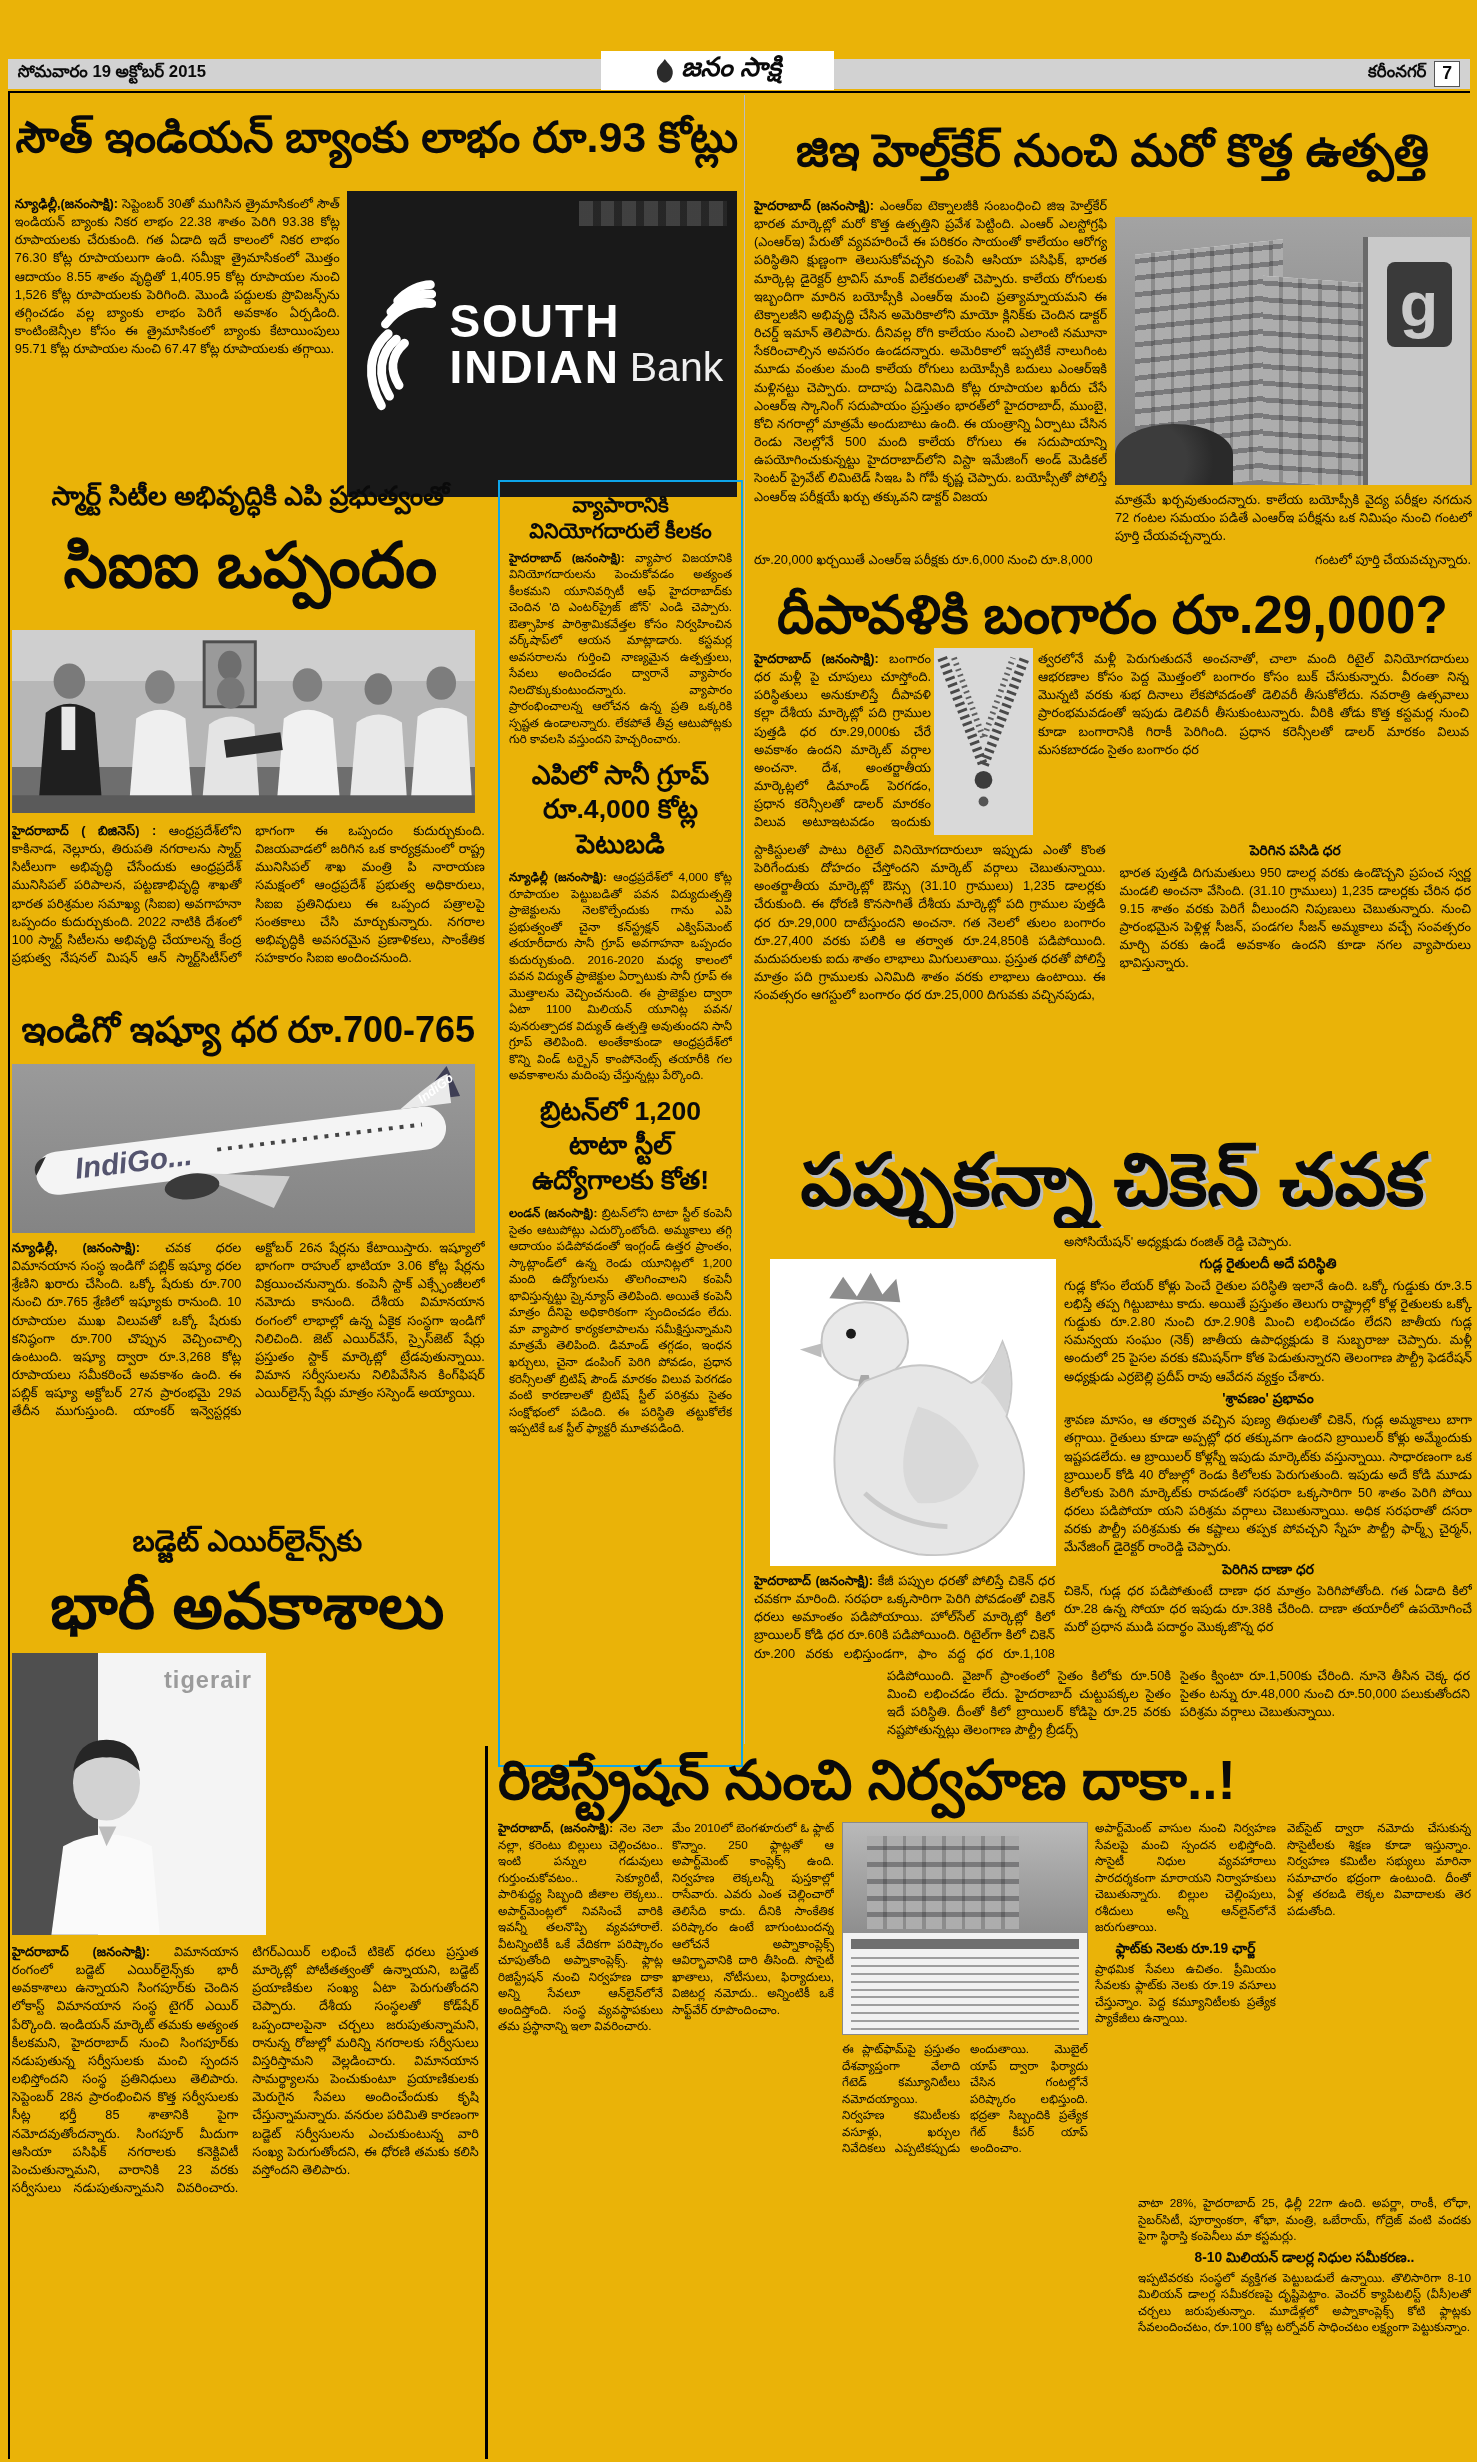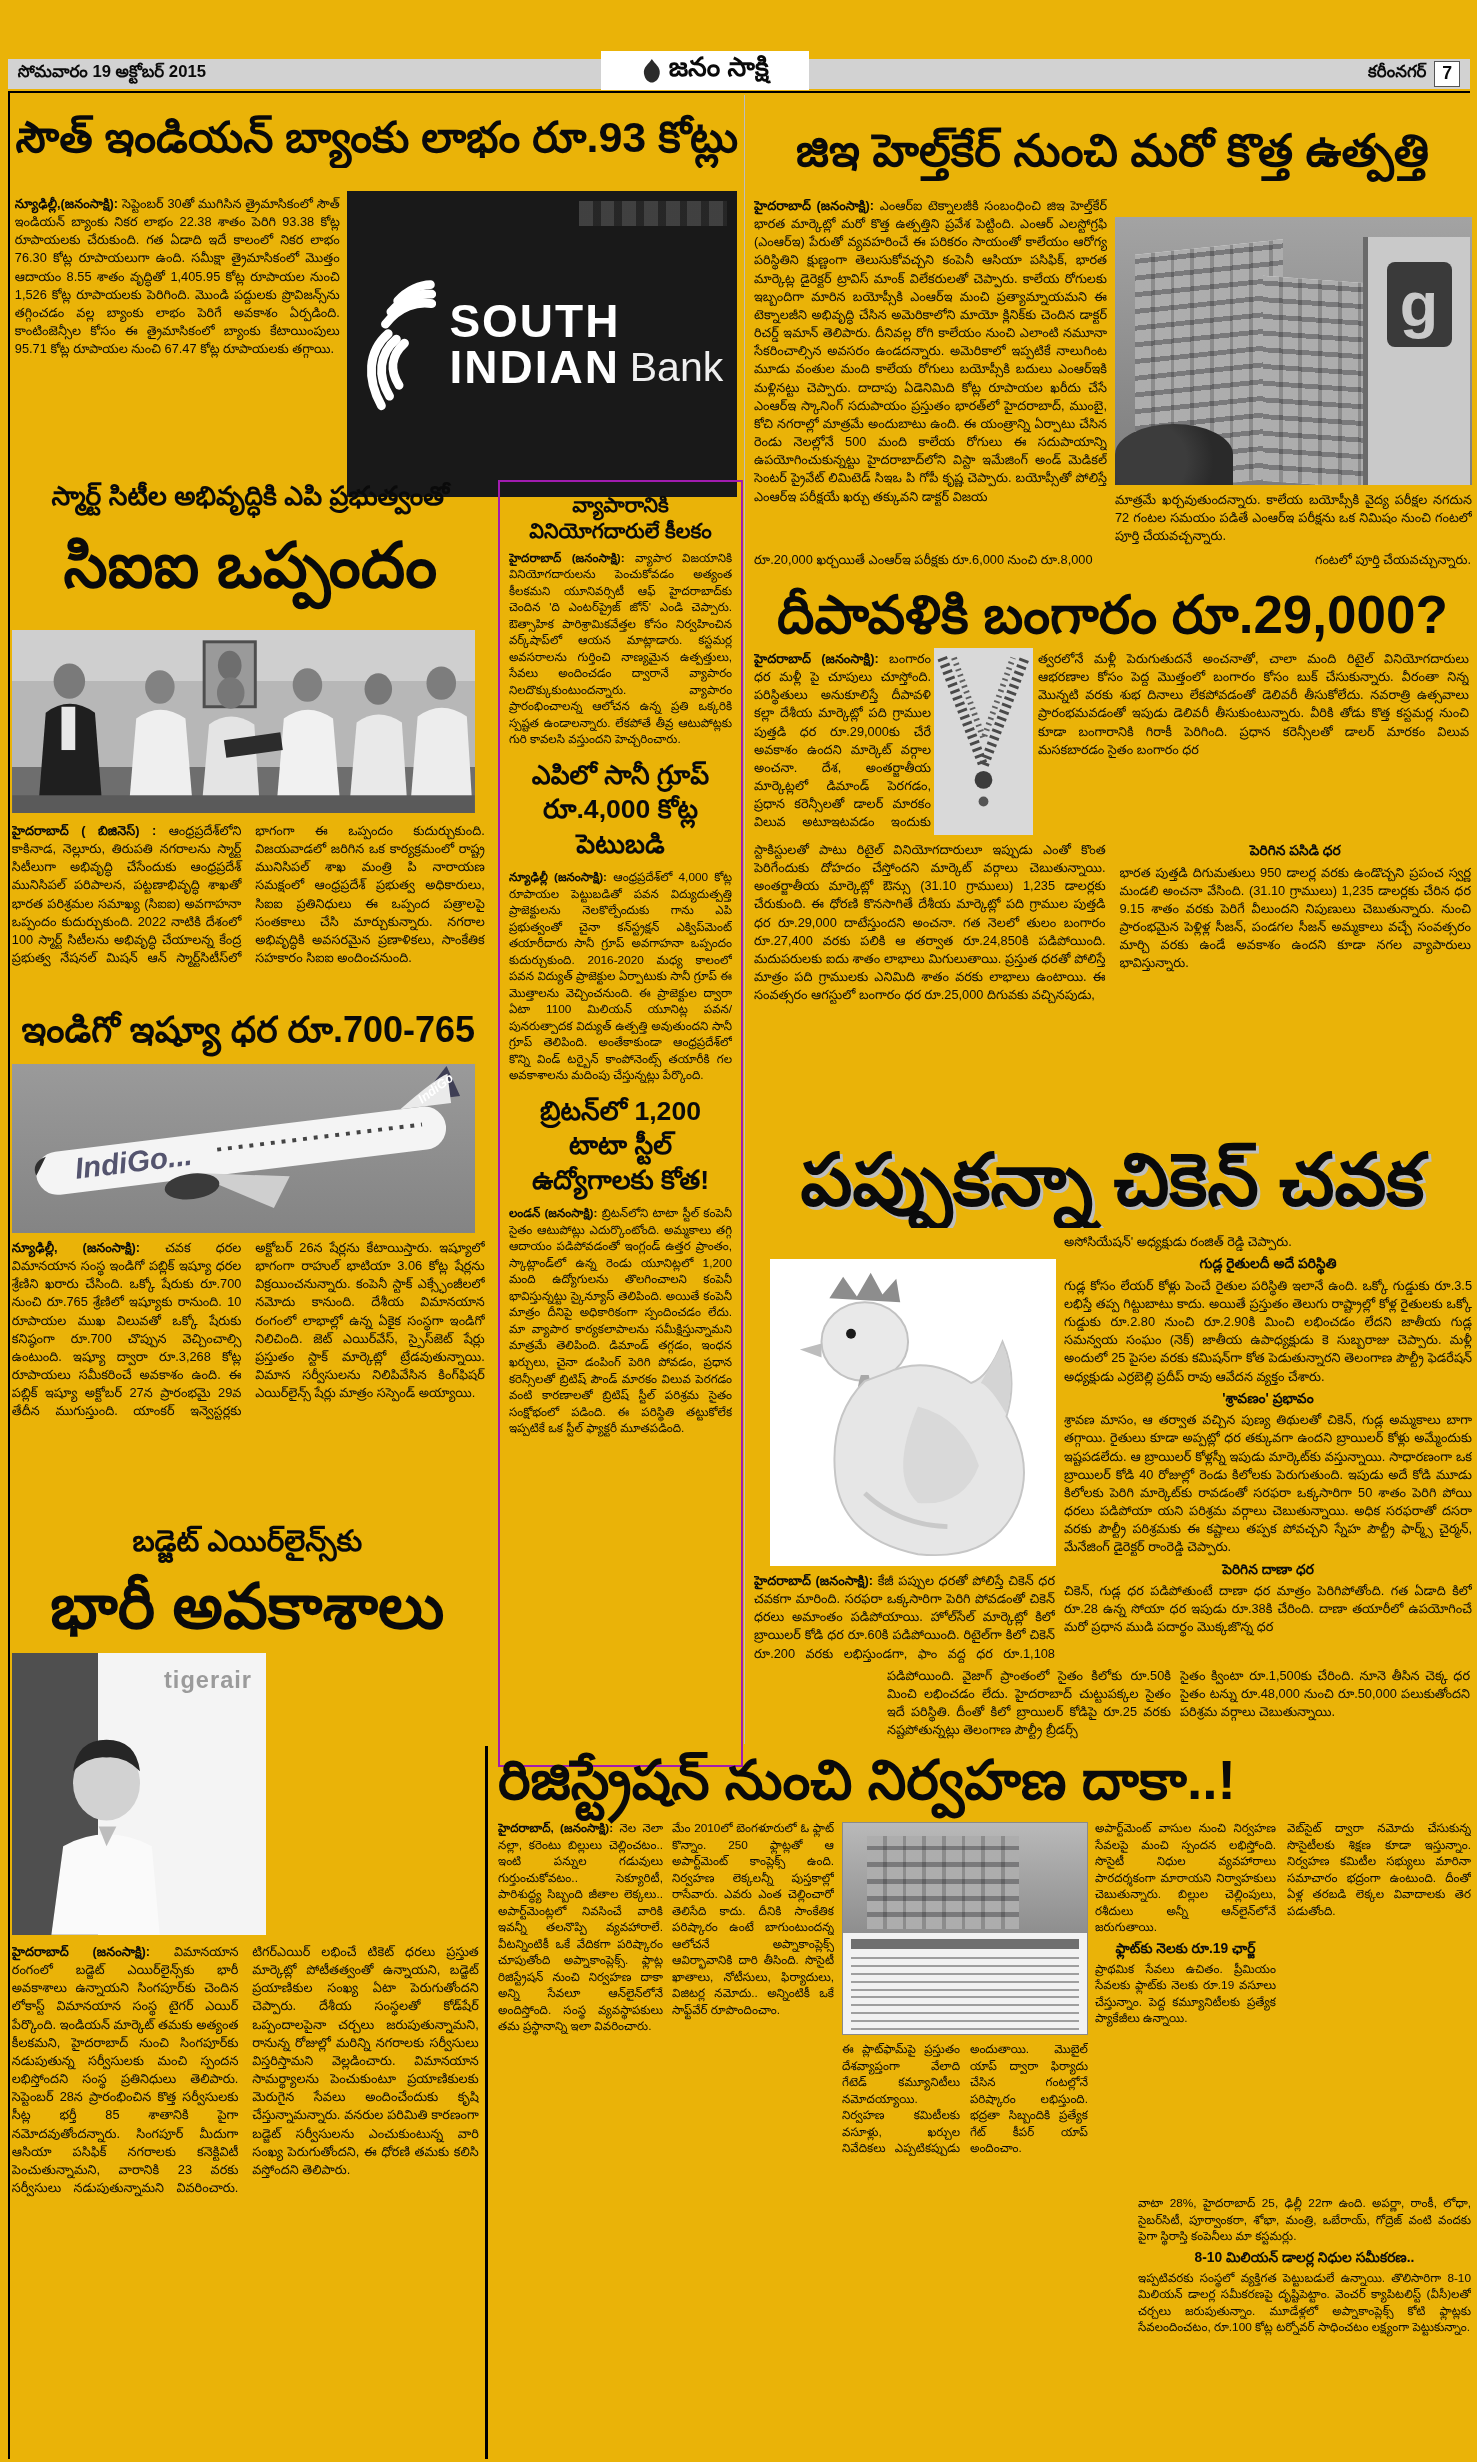--- a/index.html
+++ b/index.html
@@ -4,21 +4,21 @@
 <style>
   html,body{margin:0;padding:0;background:#e9e9e9;}
   .page{position:relative;width:1478px;height:2463px;background:#eab308;overflow:hidden;
         font-family:"Liberation Sans","DejaVu Sans",sans-serif;color:#0a0a0a;}
   .abs{position:absolute;}
   
   .hdrbar{left:7.9px;top:59px;width:1462px;height:29.6px;background:#d2d2d2;display:flex;align-items:center;justify-content:space-between;padding:0 9.9px;box-sizing:border-box;}
   .hdate{font-weight:bold;font-size:16.7px;}
   .hedition{font-weight:bold;font-size:16.7px;display:flex;align-items:center;gap:7.9px;}
   .pagebox{background:#fff;border:1px solid #555;font-weight:bold;font-size:17.7px;width:23.6px;height:23.6px;display:flex;align-items:center;justify-content:center;}
-  .mast{left:601px;top:51px;width:208px;height:39px;background:#fff;display:flex;align-items:center;justify-content:center;gap:5.9px;font-weight:900;font-size:26.6px;}
+  .mast{left:601px;top:51px;width:233px;height:39px;background:#fff;display:flex;align-items:center;justify-content:center;gap:5.9px;font-weight:900;font-size:26.6px;font-style:italic;}
   .toprule{left:7.9px;top:91px;width:1462px;height:2px;background:#000;}
   .leftrule{left:7.9px;top:93px;width:2px;height:2366px;background:#000;}
   .midrule{left:744px;top:95px;width:1px;height:1649px;background:#bdbdbd;}
   .regrule{left:485px;top:1746px;width:3px;height:713px;background:#000;}
   
   .just{text-align:justify;}
   .b13{font-size:12.8px;line-height:1.42;overflow:hidden;}
   .b12{font-size:11.8px;line-height:1.40;overflow:hidden;}
   .cols2{column-count:2;column-gap:13.8px;}
   .hl{font-weight:900;text-align:center;white-space:nowrap;overflow:hidden;letter-spacing:0px;}
@@ -39,21 +39,21 @@
   .neck{background:#d9d9d9;}
   .planebox{background:linear-gradient(180deg,#9a9a9a,#848484);}
   .chickbox{background:#ffffff;}
   .tigerbox{background:linear-gradient(90deg,#4f4f4f 0 34%,#f4f4f4 34% 100%);}
   .tigerword{position:absolute;right:13.8px;top:13.8px;font-weight:bold;font-size:23.6px;color:#9b9b9b;letter-spacing:1px;}
   .flyer{border:1px solid #8a8a8a;background:#f2f2f2;box-sizing:border-box;}
   .flyerph{height:110px;background:linear-gradient(180deg,#b9b9b9,#8e8e8e);position:relative;}
   .flyerbld{position:absolute;left:10%;top:12%;width:62%;height:84%;}
   .flyerlines{margin:7.9px 7.9px 0 7.9px;height:81px;background:repeating-linear-gradient(0deg,#9f9f9f 0 2px,transparent 2px 7.9px);}
   .flyerstrip{margin:5.9px 7.9px;height:9.9px;background:#6f6f6f;}
-  .boxed{border:2px solid #a21caf;box-sizing:border-box;padding:7.9px 8.9px;overflow:hidden;}
+  .boxed{border:2px solid #0ea5e9;box-sizing:border-box;padding:7.9px 8.9px;overflow:hidden;}
   .boxh1{font-weight:900;font-size:20.7px;text-align:center;line-height:1.25;margin:2px 0 5.9px 0;}
   .boxh2{font-weight:900;font-size:26.6px;text-align:center;line-height:1.3;margin:9.9px 0 7.9px 0;}
   .lastline{display:flex;justify-content:space-between;font-size:12.8px;}
 </style>
 </head>
 <body>
 
 <div class="page">
 
   <div class="abs hdrbar">

